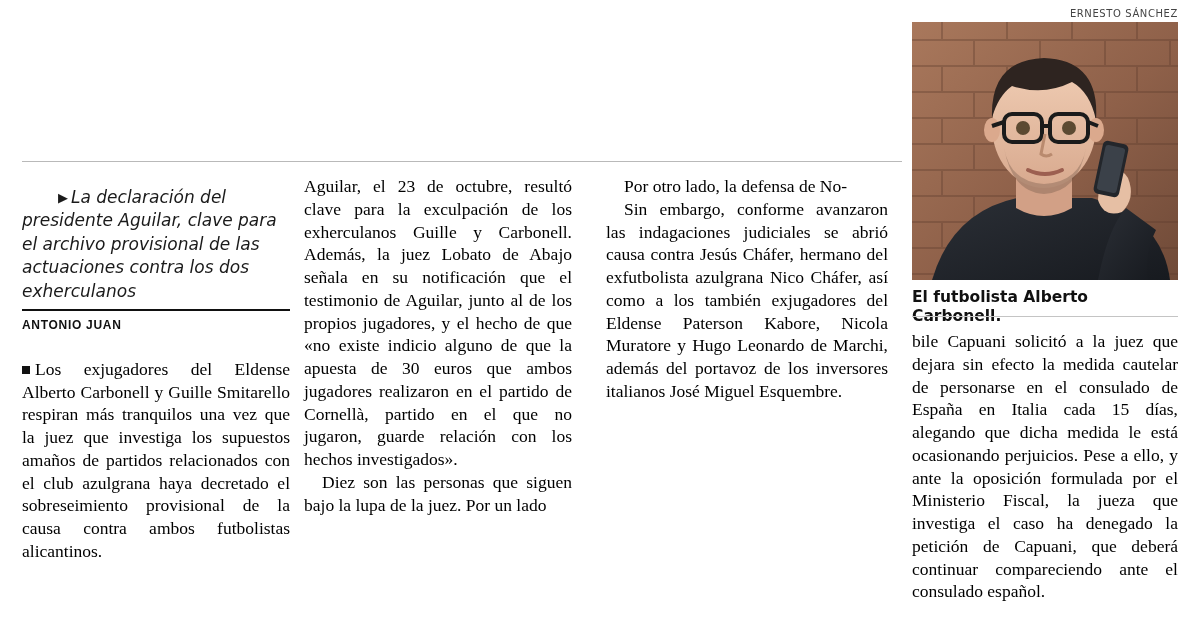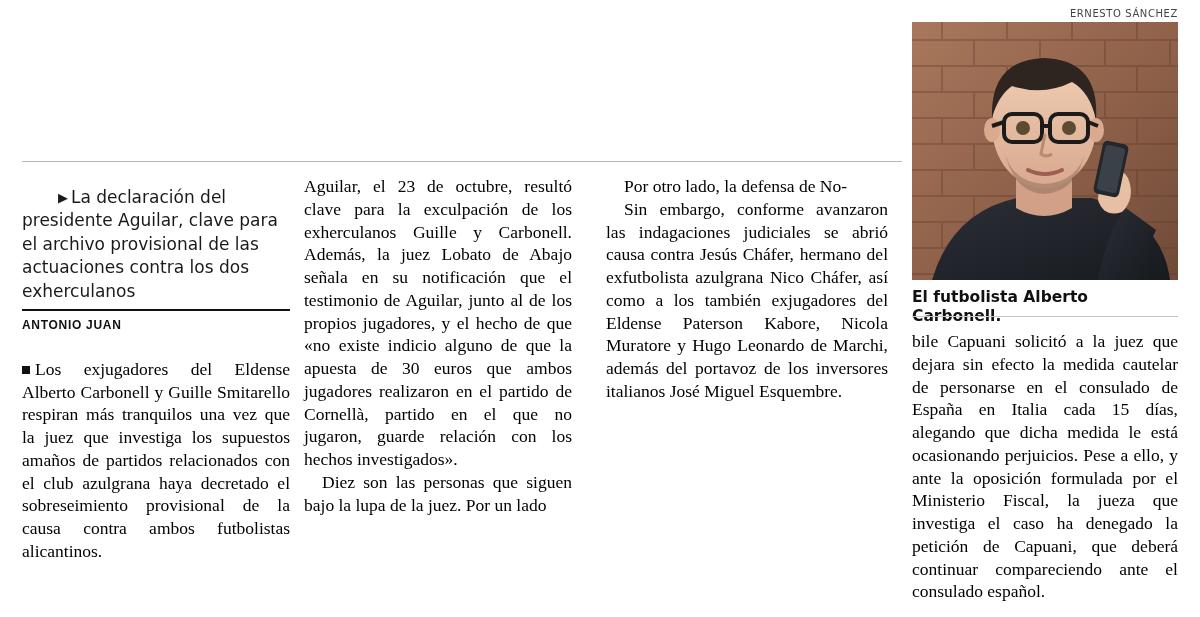--- a/index.html
+++ b/index.html
@@ -64,20 +64,21 @@
   
   #col1 { left: 22px; width: 268px; top: 186px; }
   .lede {
     font-family: "DejaVu Sans", sans-serif;
     font-size: 17px;
     line-height: 1.38;
     font-weight: normal;
     color: #1a1a1a;
     text-align: left;
     margin: 0 0 16px 0;
+    font-style: italic;
   }
   .lede .tri {
     display: inline-block;
     margin-right: 3px;
     font-size: 13px;
     position: relative;
     top: -1px;
   }
   .byline-rule {
     width: 100%;

